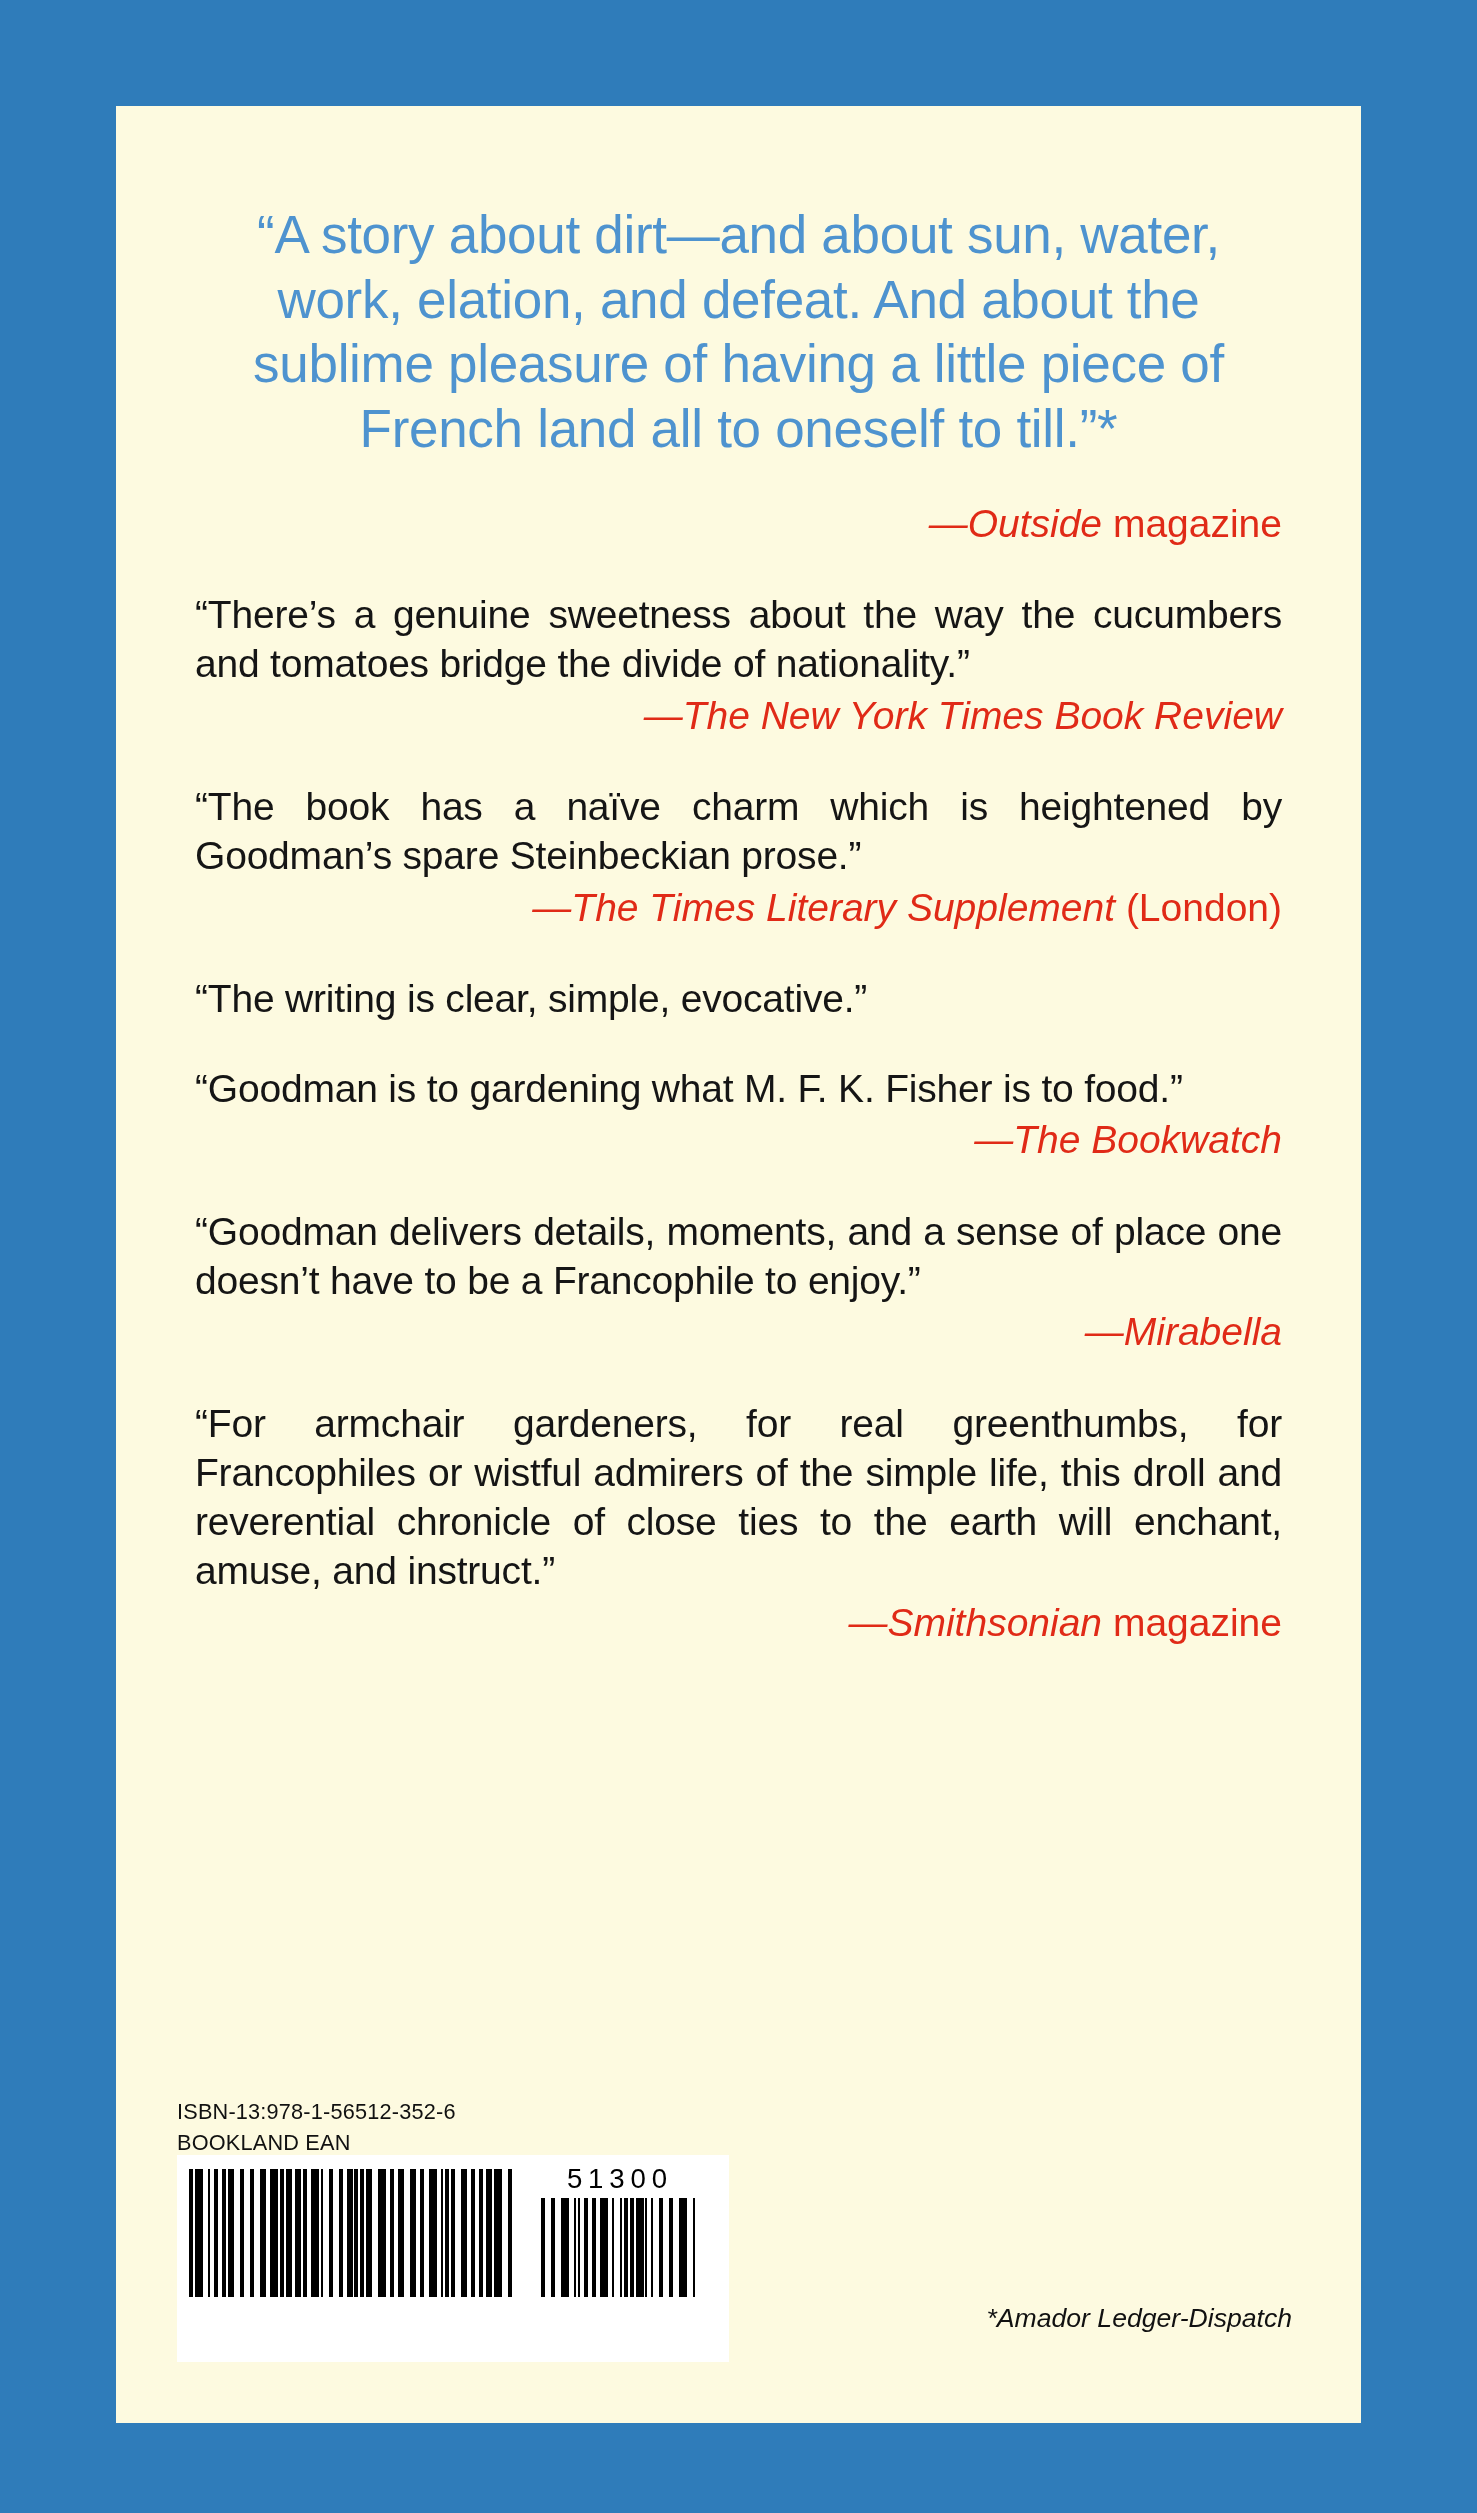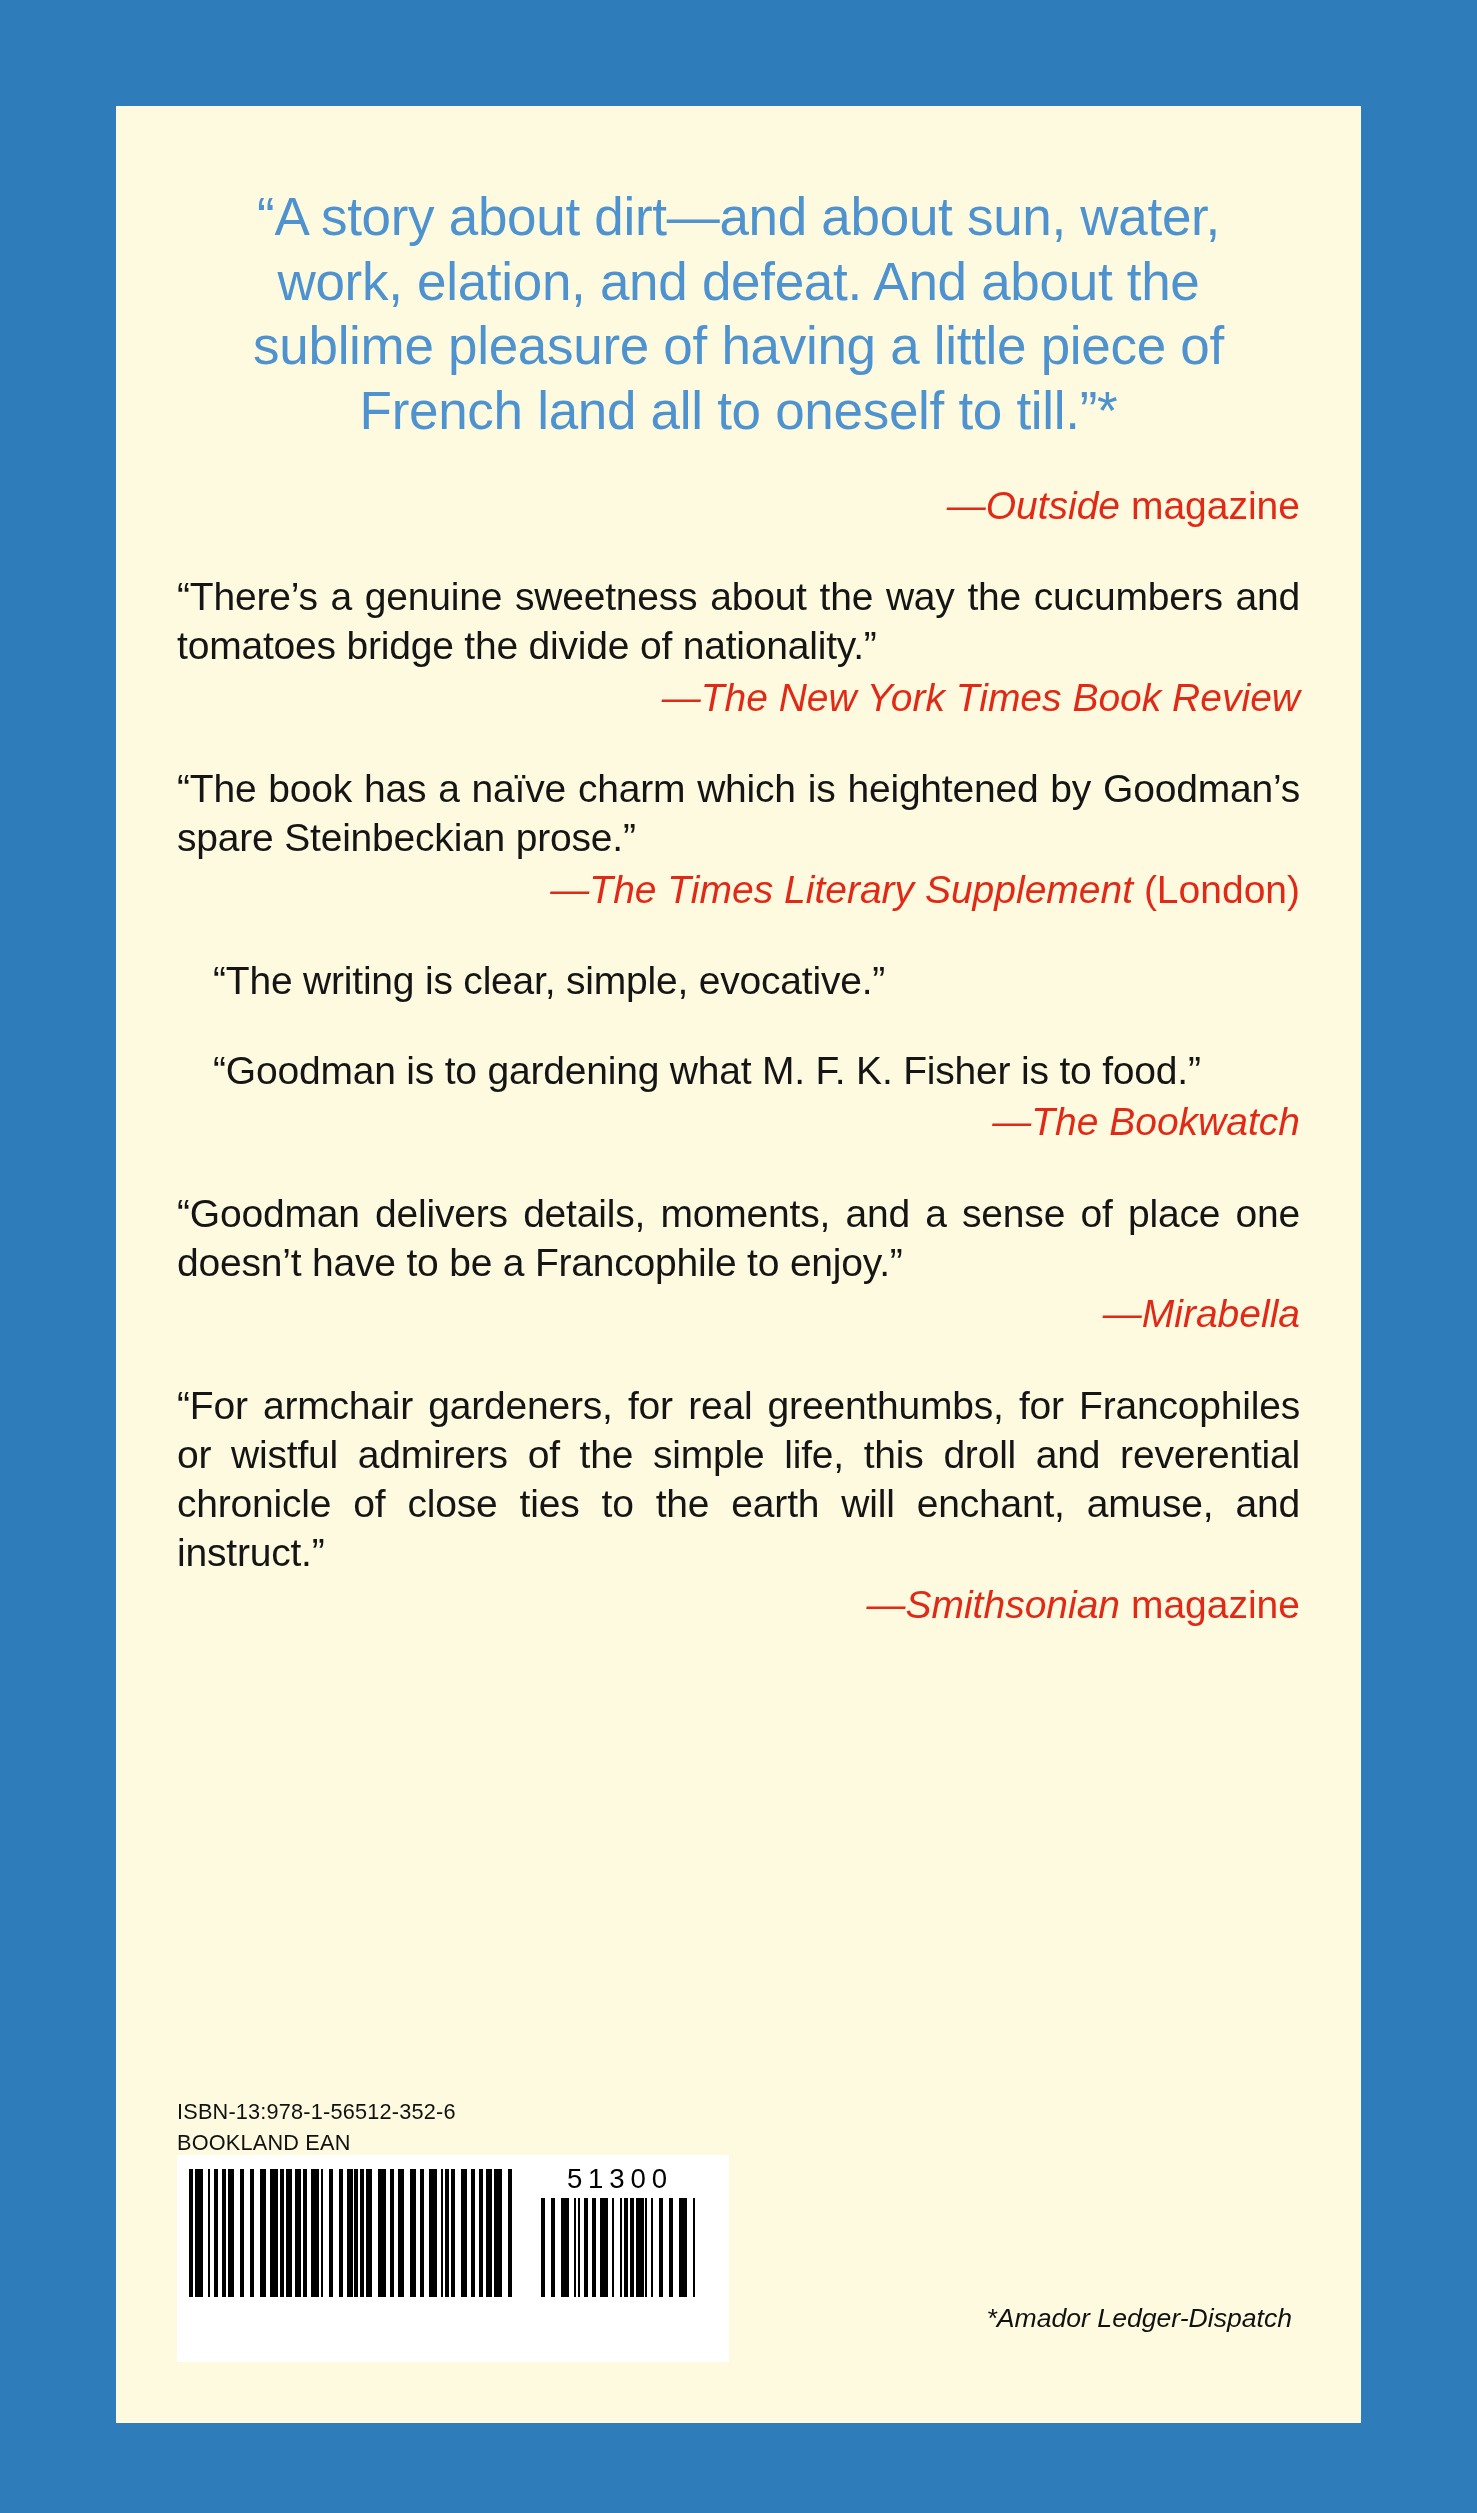--- a/index.html
+++ b/index.html
@@ -14,21 +14,21 @@
     overflow: hidden;
   }
   .page {
     position: absolute;
     left: 116px;
     top: 106px;
     width: 1245px;
     height: 2317px;
     background: #fdfae0;
     box-sizing: border-box;
-    padding: 0;
+    padding: 18px;
   }
   .pullquote {
     color: #4e93cf;
     font-family: "Liberation Sans", sans-serif;
     font-size: 53px;
     line-height: 1.22;
     text-align: center;
     font-weight: 400;
     padding: 79px 79px 0 79px;
     letter-spacing: -0.3px;
@@ -43,21 +43,20 @@
     margin: 0;
     font-size: 39px;
     line-height: 1.26;
     color: #151515;
     text-align: justify;
     font-family: "Liberation Sans", sans-serif;
     letter-spacing: -0.2px;
   }
   .blurb p.nojust {
     text-align: left;
-    margin-left: 36px;
   }
   .attrib {
     display: block;
     text-align: right;
     color: #e02a17;
     font-size: 39px;
     line-height: 1.3;
     margin-top: 2px;
     font-family: "Liberation Sans", sans-serif;
   }

